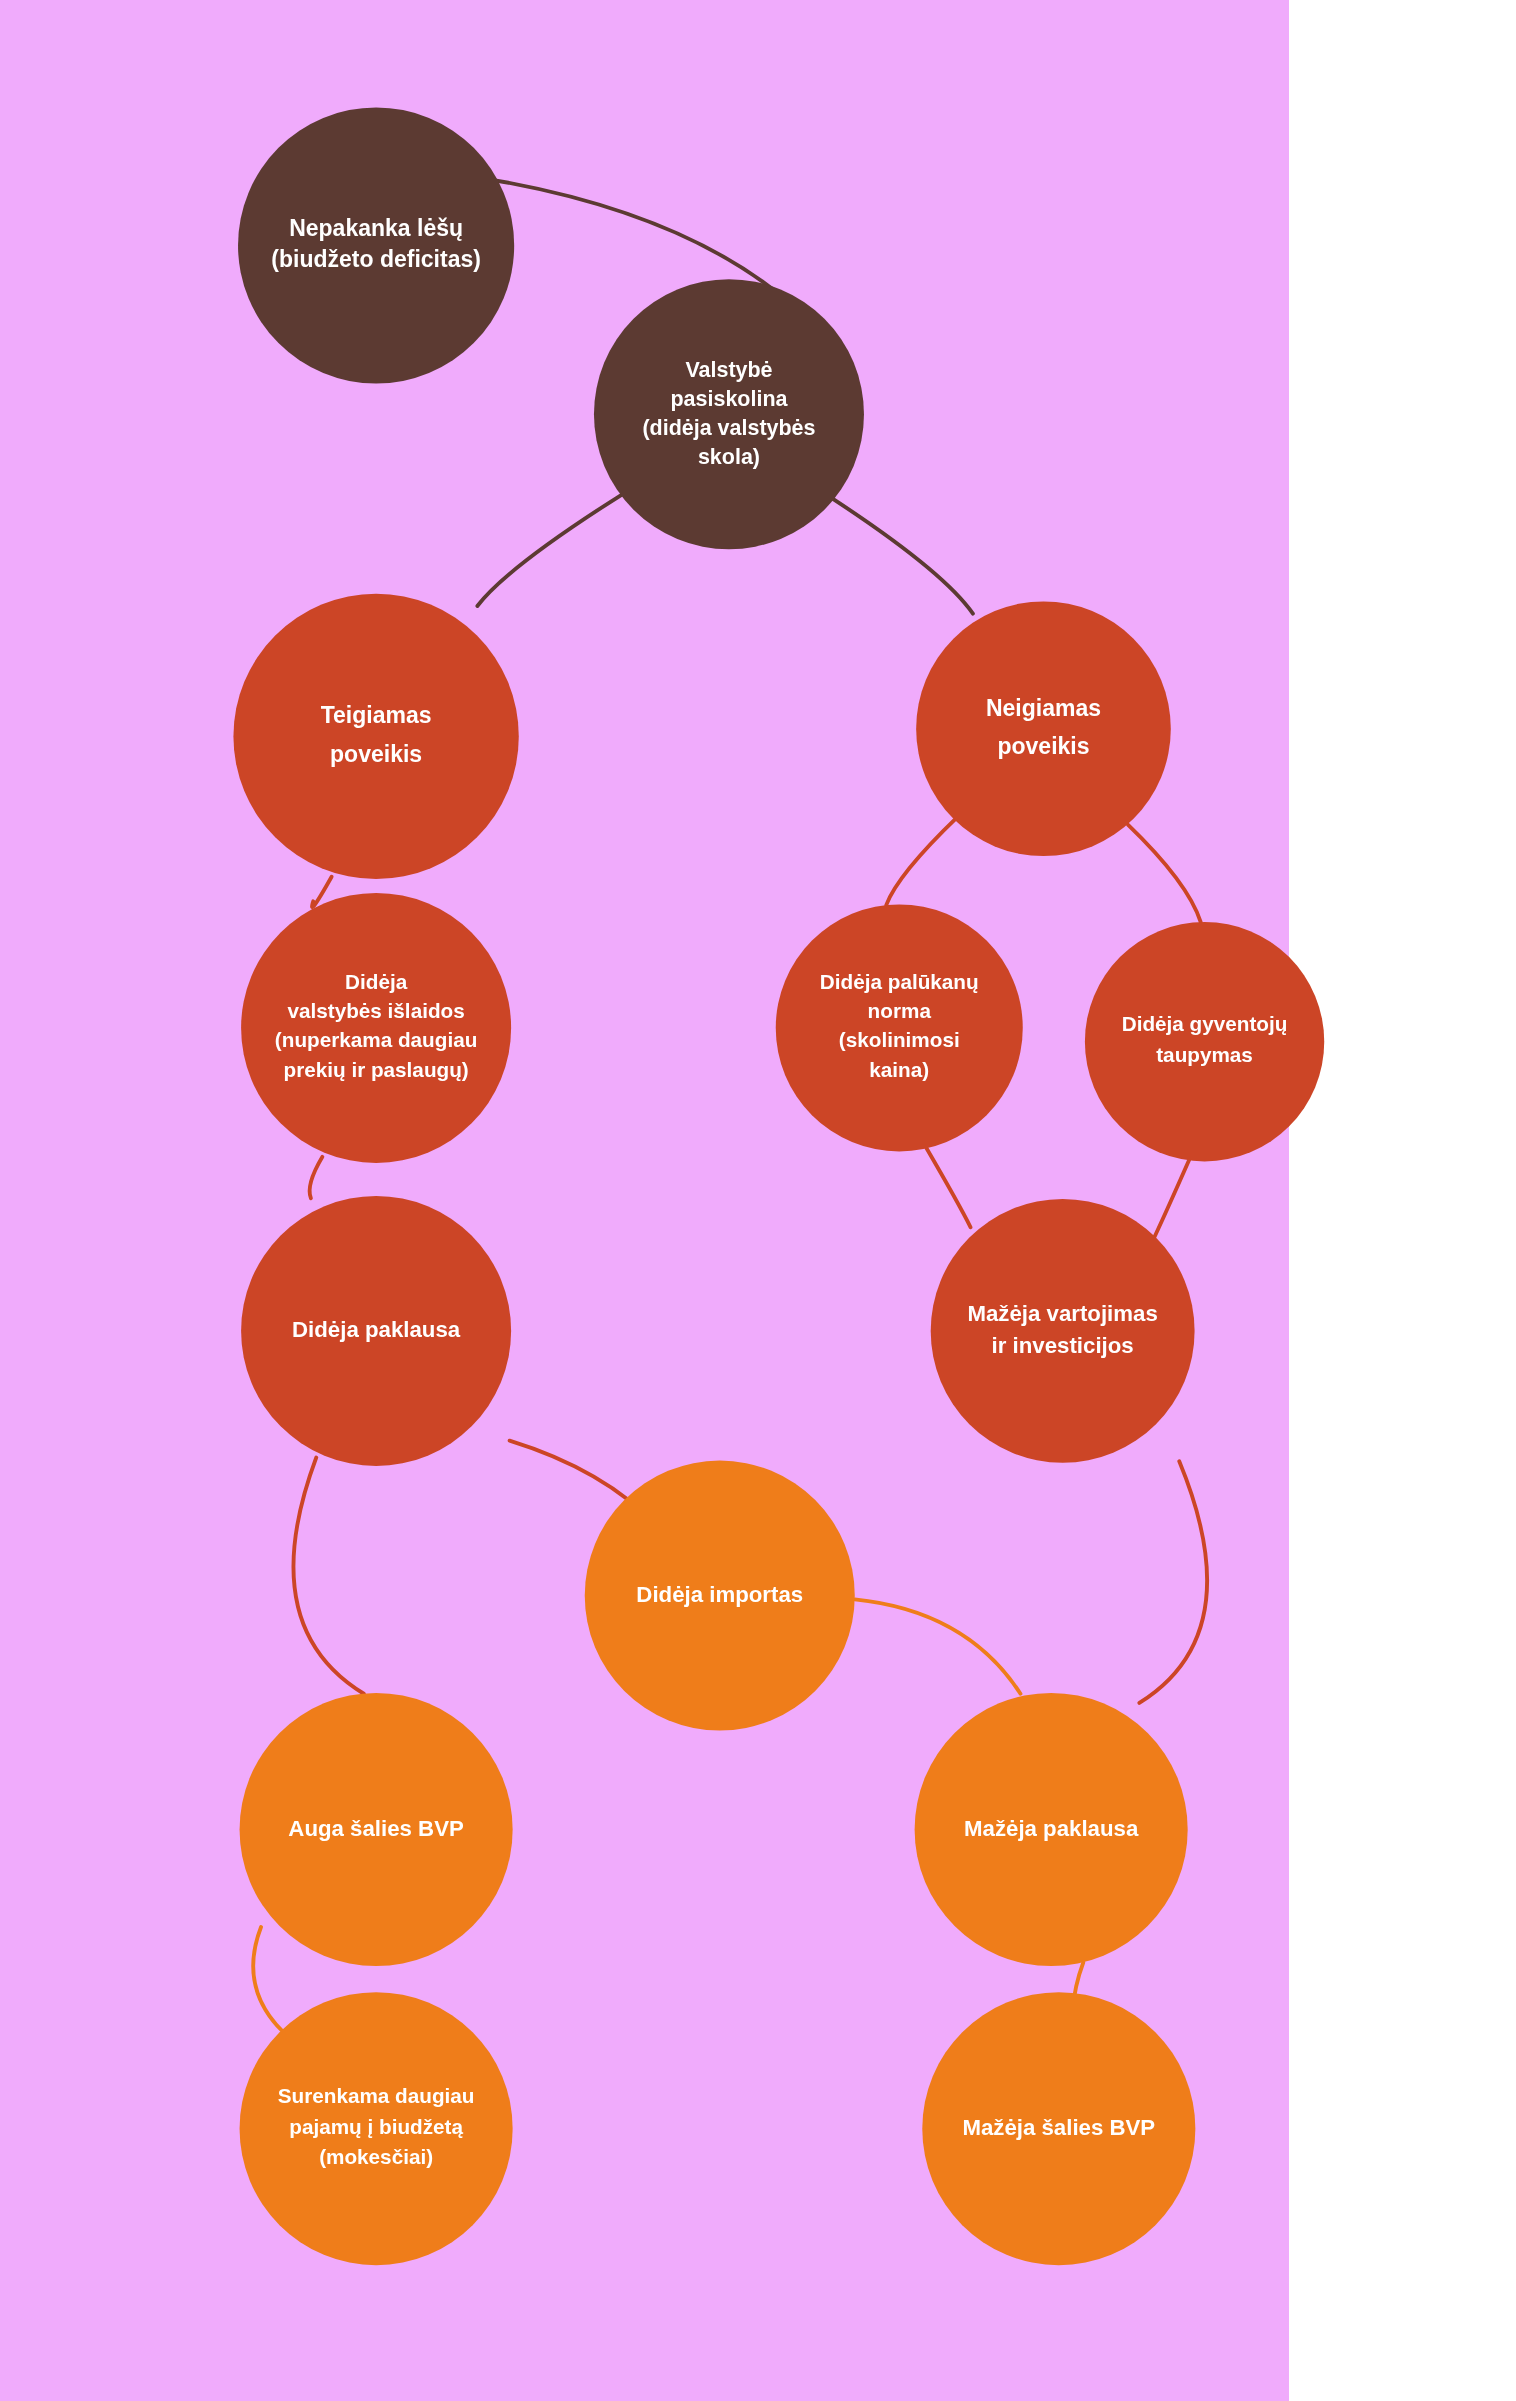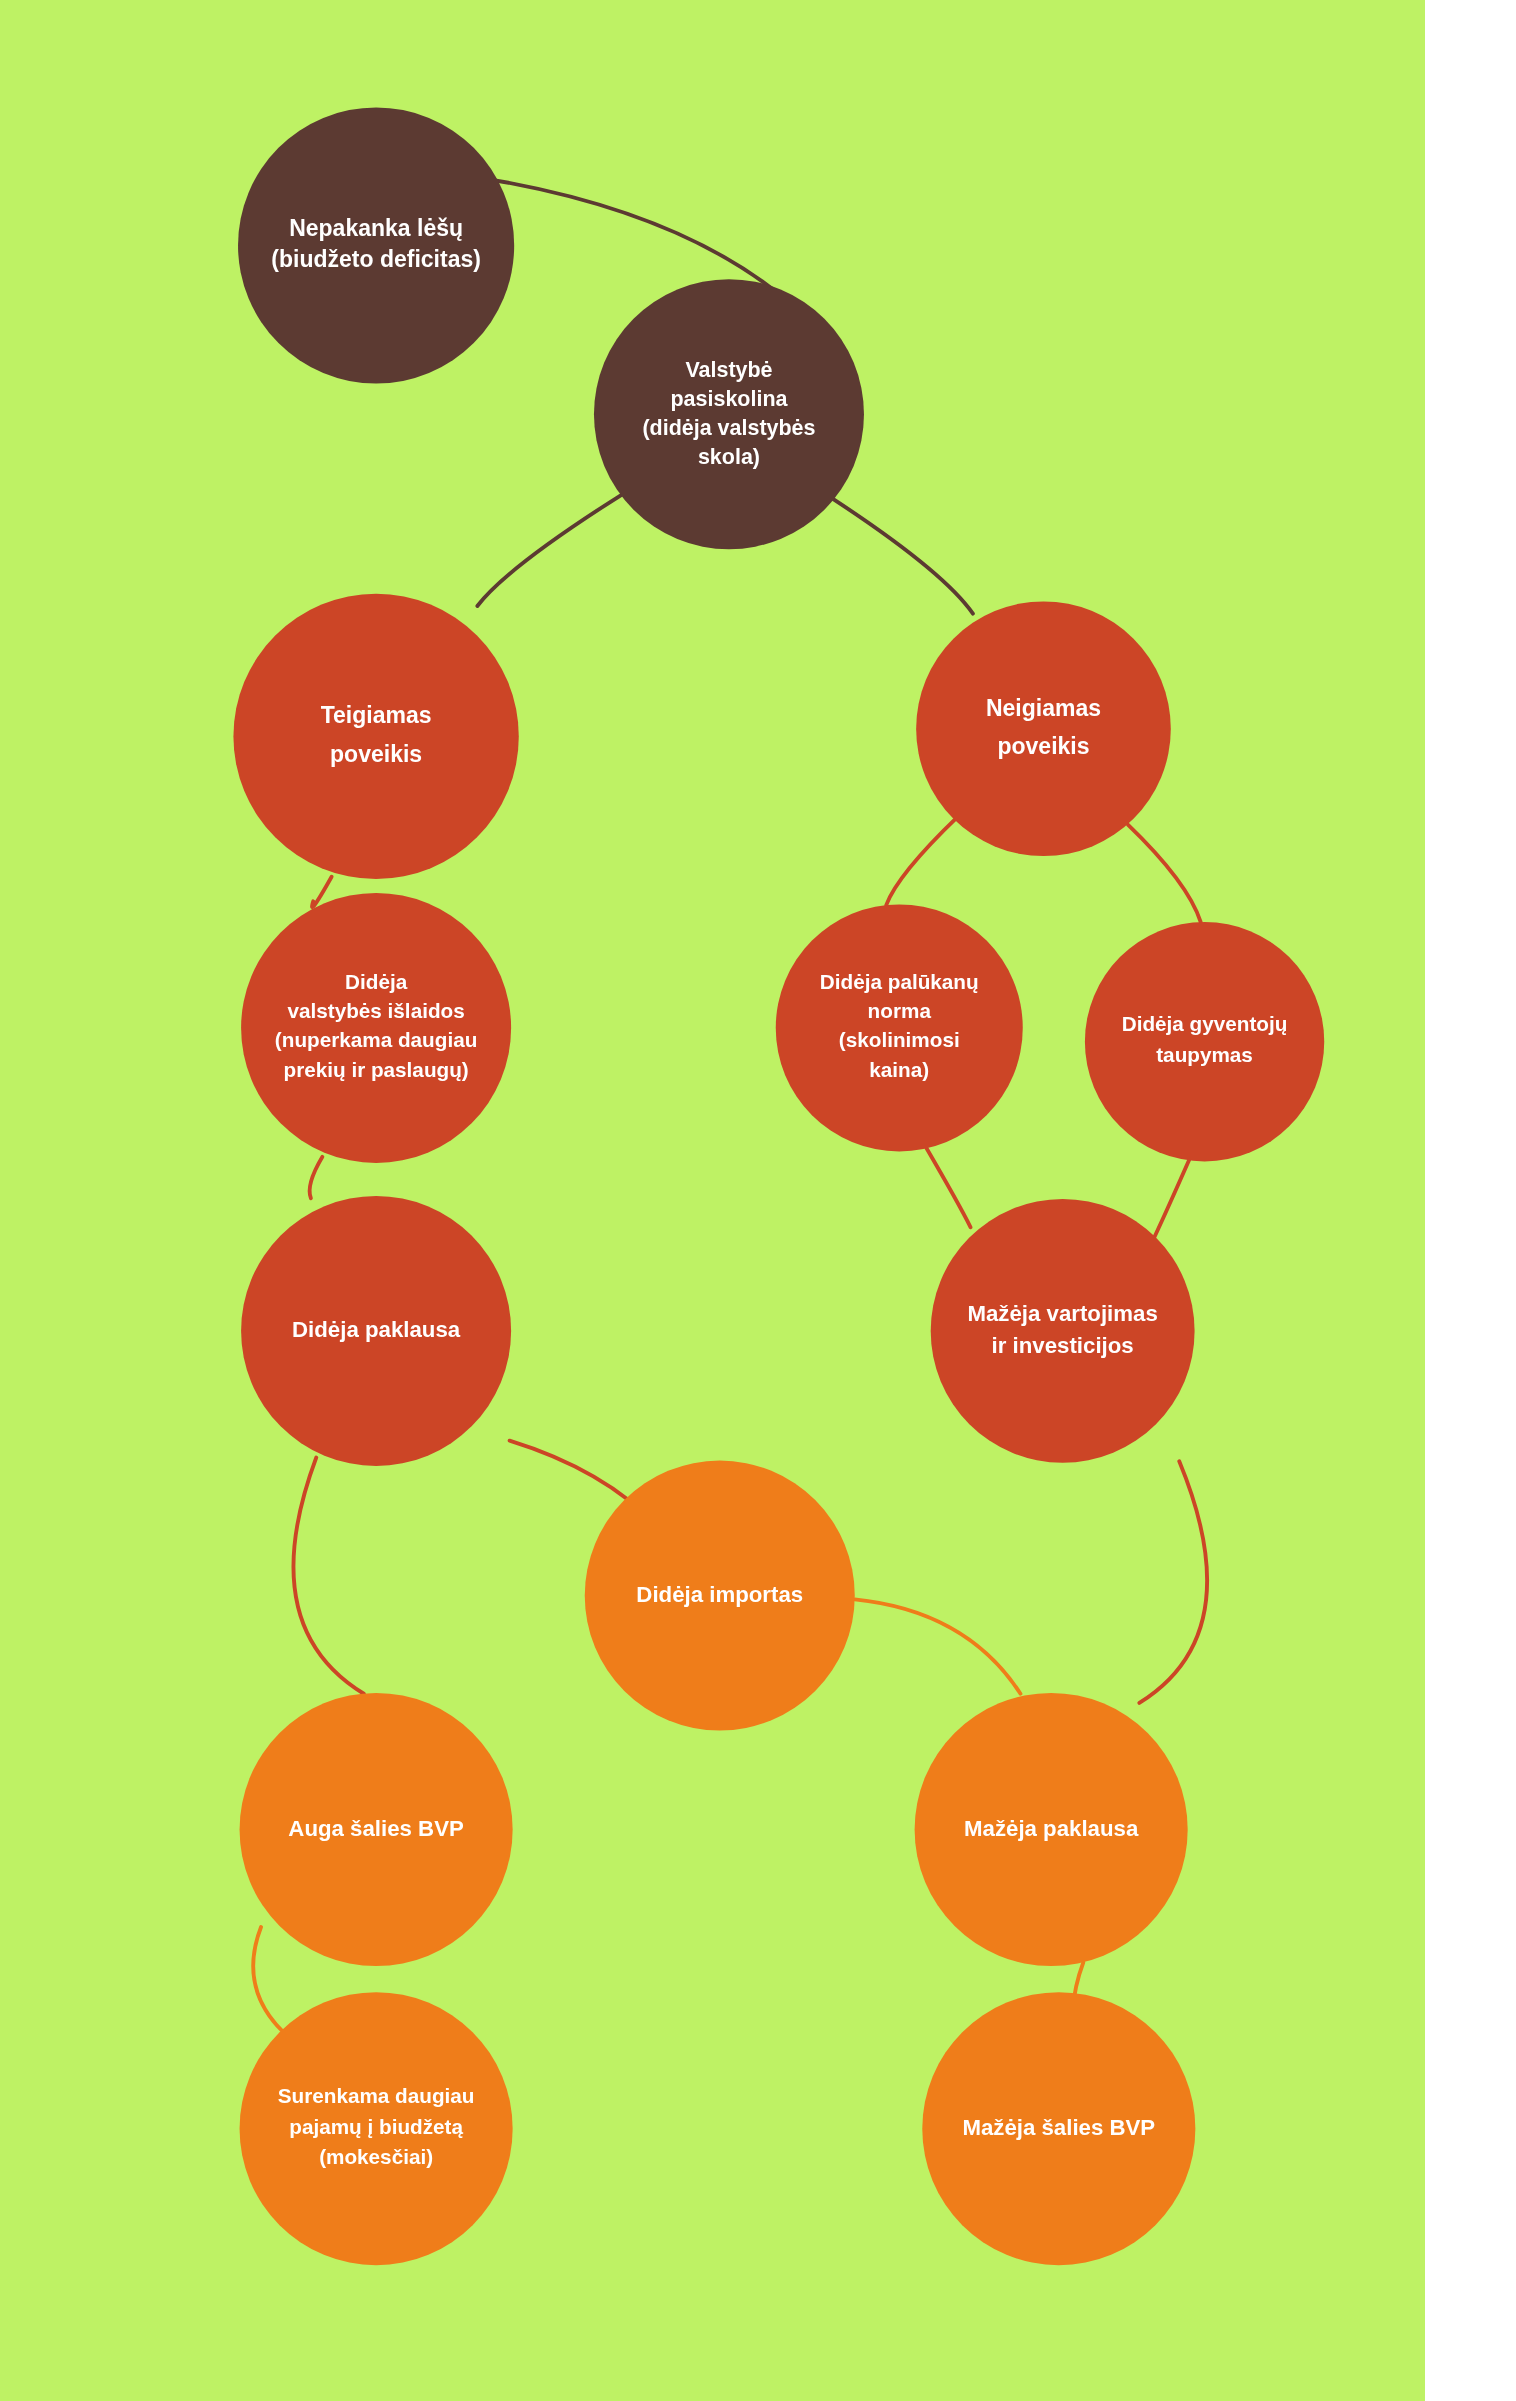--- a/index.html
+++ b/index.html
@@ -8,23 +8,23 @@
     background: #ffffff;
   }
   body {
     width: 1517px;
     height: 2401px;
     font-family: "Liberation Sans", sans-serif;
     overflow: hidden;
   }
   #diagram-root {
     position: relative;
-    width: 1425px;
+    width: 1289px;
     height: 2401px;
-    background: #bef264;
+    background: #f0abfc;
   }
   svg.canvas {
     position: absolute;
     top: 0; left: 0;
     width: 1517px;
     height: 2401px;
     display: block;
   }
   .edge {
     fill: none;

